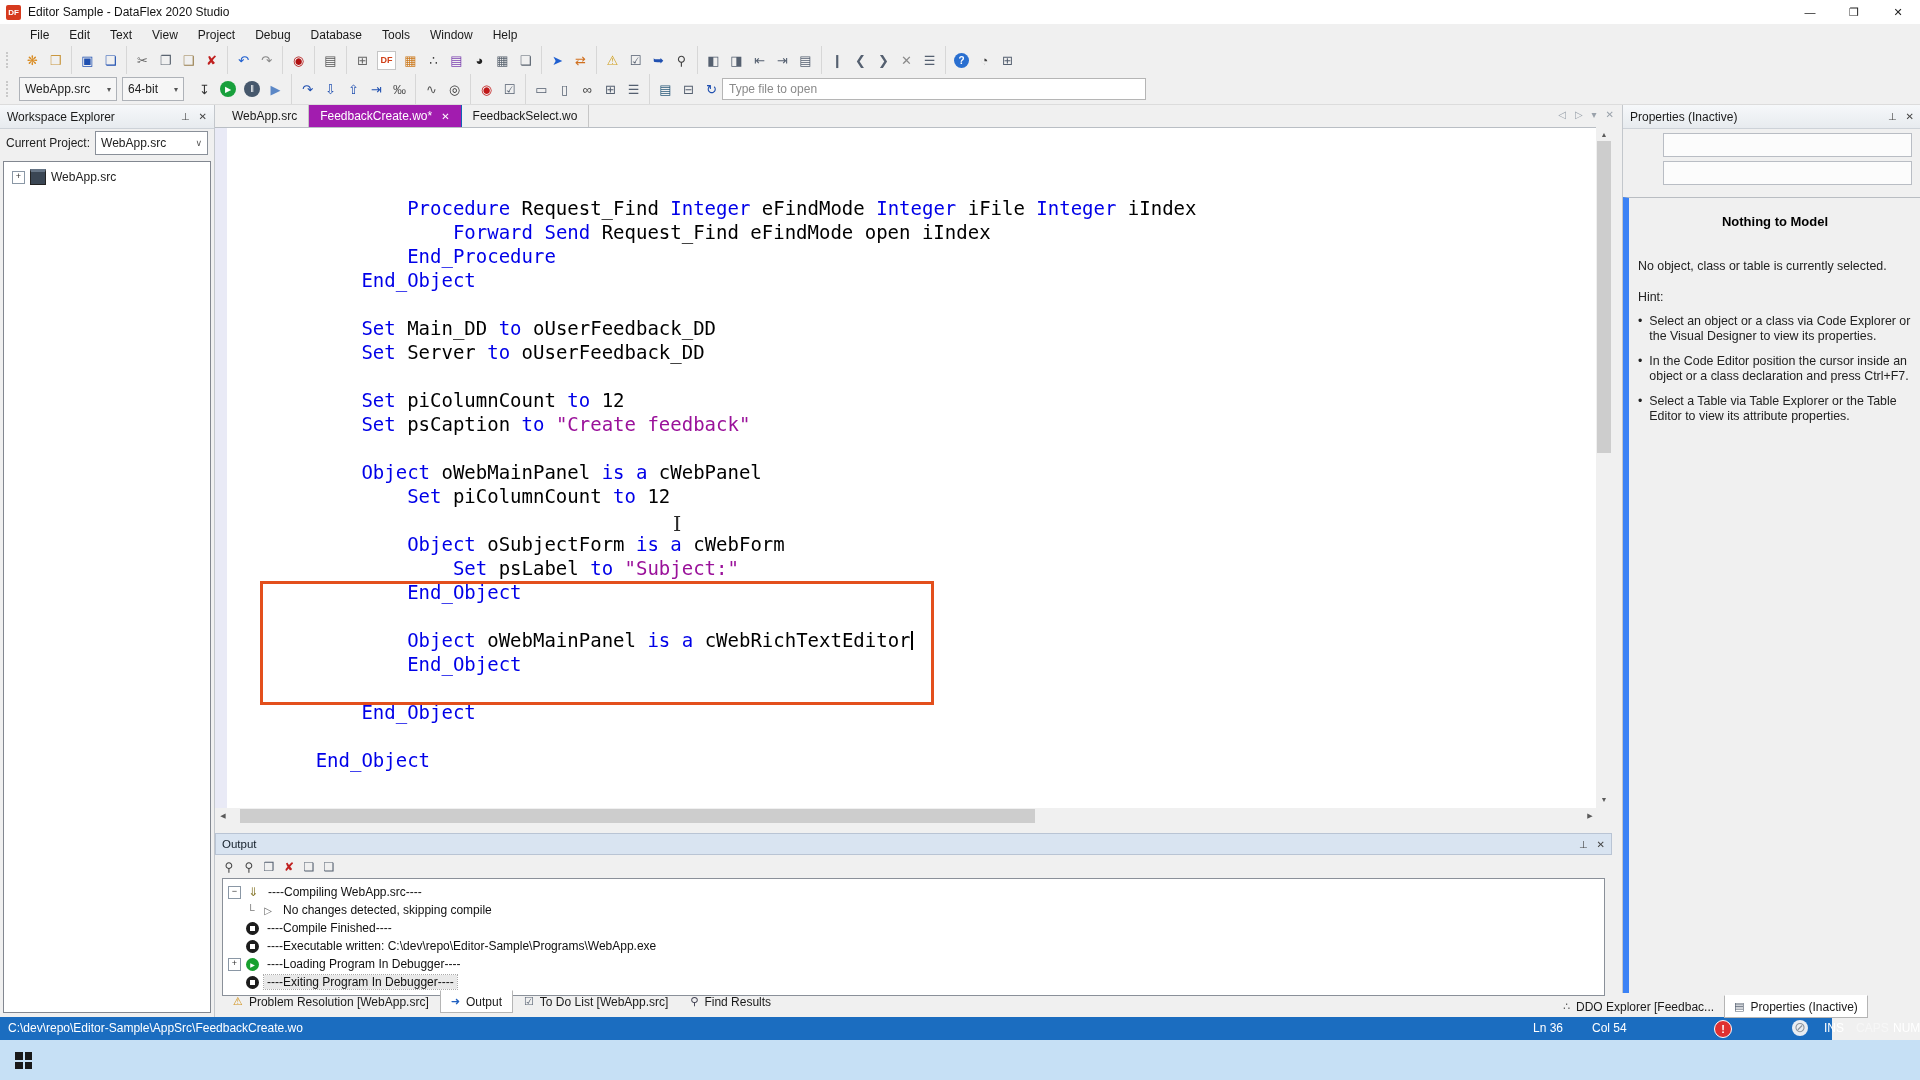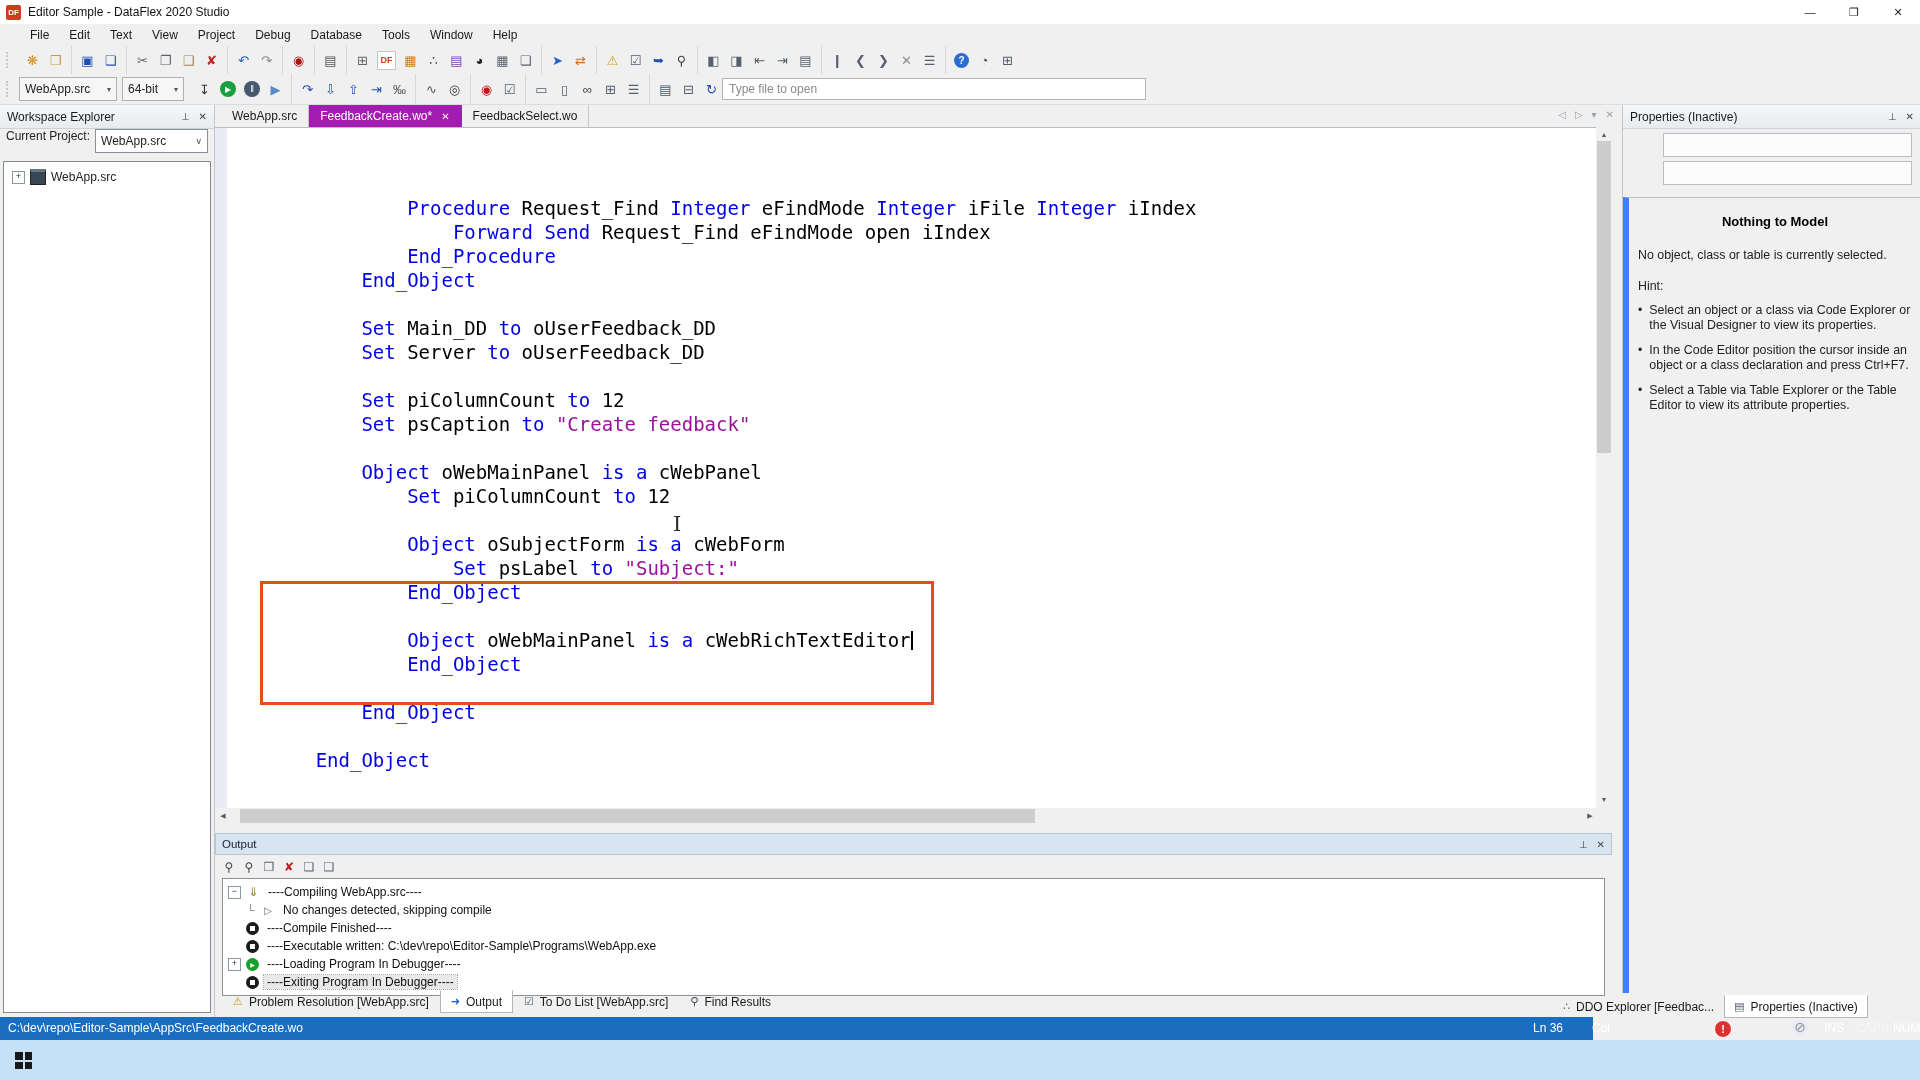--- a/index.html
+++ b/index.html
@@ -29,21 +29,21 @@
   .combo{display:flex;align-items:center;height:22px;border:1px solid #aeb2b8;background:#f6f6f6;font-size:12px;padding:0 5px;margin-right:5px}
   .combo .arr{margin-left:auto;font-size:8px;color:#555;padding-left:6px}
   #proj-combo{width:86px;margin-left:2px}
   #arch-combo{width:50px}
   .file-open-input{position:absolute;left:722px;top:4px;width:410px;height:20px;border:1px solid #b5b5b5;font-family:"Liberation Sans",sans-serif;font-size:12px;padding:0 6px;color:#333}
   .file-open-input::placeholder{color:#8a8a8a}
   
   .workspace{position:absolute;left:0;top:105px;width:214px;height:912px;background:#f0f0f0;border-right:1px solid #c3c7cc}
   .panel-head{height:23px;display:flex;align-items:center;font-size:12px;padding:0 4px 0 7px;color:#1a1a1a;background:linear-gradient(#f6f8fa,#e7ebef);border-bottom:1px solid #cdd2d8}
   .panel-head .ph-icons{margin-left:auto;display:flex;gap:9px;font-size:10px;color:#444;padding-right:3px}
-  .cp-row{display:flex;height:28px;padding:0 6px;font-size:12px}
+  .cp-row{display:flex;align-items:center;height:28px;padding:0 6px;font-size:12px}
   .cp-combo{margin-left:5px;flex:1;height:22px;border:1px solid #8a9099;background:#fff;display:flex;align-items:center;padding:0 5px;font-size:12px}
   .cp-combo .arr{margin-left:auto;font-size:9px;color:#555}
   .ws-tree{position:absolute;left:3px;right:3px;top:56px;bottom:4px;background:#fff;border:1px solid #828790;padding:7px 0 0 8px}
   .tree-item{display:flex;align-items:center;gap:5px;font-size:12px}
   .oexp{width:11px;height:11px;border:1px solid #8a97a5;background:#fff;font-size:9px;line-height:9px;text-align:center;color:#333;flex:0 0 11px}
   .oexp:empty{visibility:hidden}
   .proj-icon{width:14px;height:12px;background:#3a4654;border:1px solid #222;border-top:3px solid #667586}
   
   .tabbar{position:absolute;left:215px;top:105px;width:1401px;height:22px;background:#f0f0f0;display:flex;align-items:flex-end;padding-left:6px}
   .etab{display:inline-flex;align-items:center;height:22px;padding:0 11px;font-size:12px;color:#1a1a1a;background:#f0f0f0;border-right:1px solid #c6c6c6}
@@ -93,32 +93,32 @@
   .out-tabs{position:absolute;left:7px;top:157px;display:flex;align-items:center}
   .otab{display:flex;align-items:center;gap:6px;height:21px;padding:0 10px;font-size:12px;color:#1a1a1a;border:1px solid transparent}
   .otab.active{background:#fff;border:1px solid #b5b5b5;border-top-color:#fff}
   .otab .g{font-size:11px}
   
   .props{position:absolute;left:1622px;top:105px;width:298px;height:888px;background:#f0f0f0;border-left:1px solid #c3c7cc}
   .p-combo{position:absolute;left:40px;right:9px;height:22px;background:#fcfcfc;border:1px solid #b9bdc4}
   #p-combo1{top:28px}#p-combo2{top:56px}
   .p-body{position:absolute;left:0;right:0;top:92px;bottom:0;border-top:1px solid #b9bdc2;border-left:6px solid #3b82f6}
   .p-heading{text-align:center;font-weight:bold;font-size:13px;margin-top:16px;color:#000}
-  .p-msg{font-size:12.4px;margin:19px 10px 0 9px;line-height:15px}
+  .p-msg{font-size:12.4px;margin:30px 10px 0 9px;line-height:15px}
   .p-hint{font-size:12.4px;margin:16px 10px 0 9px}
   .p-bullets{margin-top:4px}
   .p-bullet{display:flex;gap:7px;margin:10px 8px 0 9px;font-size:12.4px;line-height:15px}
   .p-bullet::before{content:"•";flex:0 0 auto}
   
   .right-tabs{position:absolute;left:1553px;top:995px;display:flex;z-index:5}
   .rtab{display:flex;align-items:center;gap:6px;height:21px;padding:0 9px;font-size:12px;color:#1a1a1a;border:1px solid transparent}
   .rtab.active{background:#fff;border:1px solid #b5b5b5;border-top-color:#fff}
   .rtab .g{font-size:11px}
   
-  .statusbar{position:absolute;left:0;top:1017px;width:1593px;height:23px;background:#1b6dc0;color:#fff;font-size:12px}
+  .statusbar{position:absolute;left:0;top:1017px;width:1832px;height:23px;background:#1b6dc0;color:#fff;font-size:12px}
   .sb-path{position:absolute;left:8px;top:0;line-height:23px}
   .sb-item{position:absolute;top:0;line-height:23px}
   #sb-ln{left:1533px}#sb-col{left:1592px}
   #sb-ins{left:1824px}#sb-caps{left:1856px;opacity:.45}#sb-num{left:1893px}
   .sb-circle{position:absolute;top:3px;width:16px;height:16px;border-radius:50%;text-align:center;font-size:11px;line-height:16px}
   #sb-err{left:1714px;background:#e03131;color:#fff;font-weight:bold;border:1px solid #fff}
   #sb-block{left:1792px;background:#e9edf2;color:#8d949c;font-size:14px;line-height:15px}
   
   .taskbar{position:absolute;left:0;top:1040px;width:1920px;height:40px;background:#c6e0f5}
   .win-logo{position:absolute;left:15px;top:12px;width:17px;height:17px;display:grid;grid-template-columns:1fr 1fr;grid-template-rows:1fr 1fr;gap:2px}

